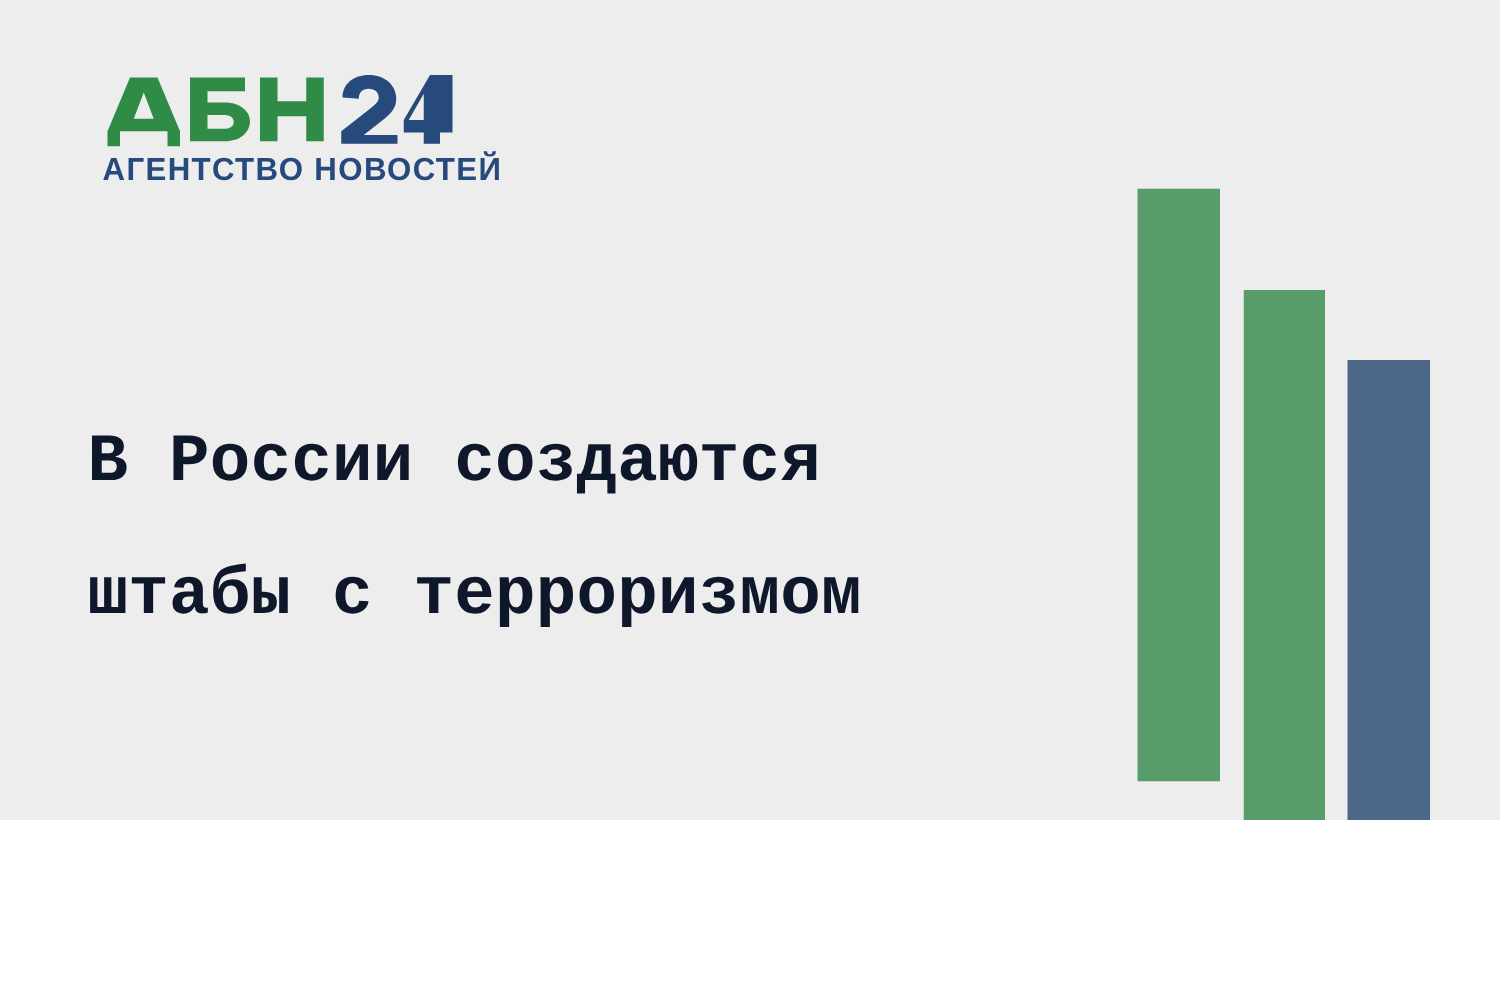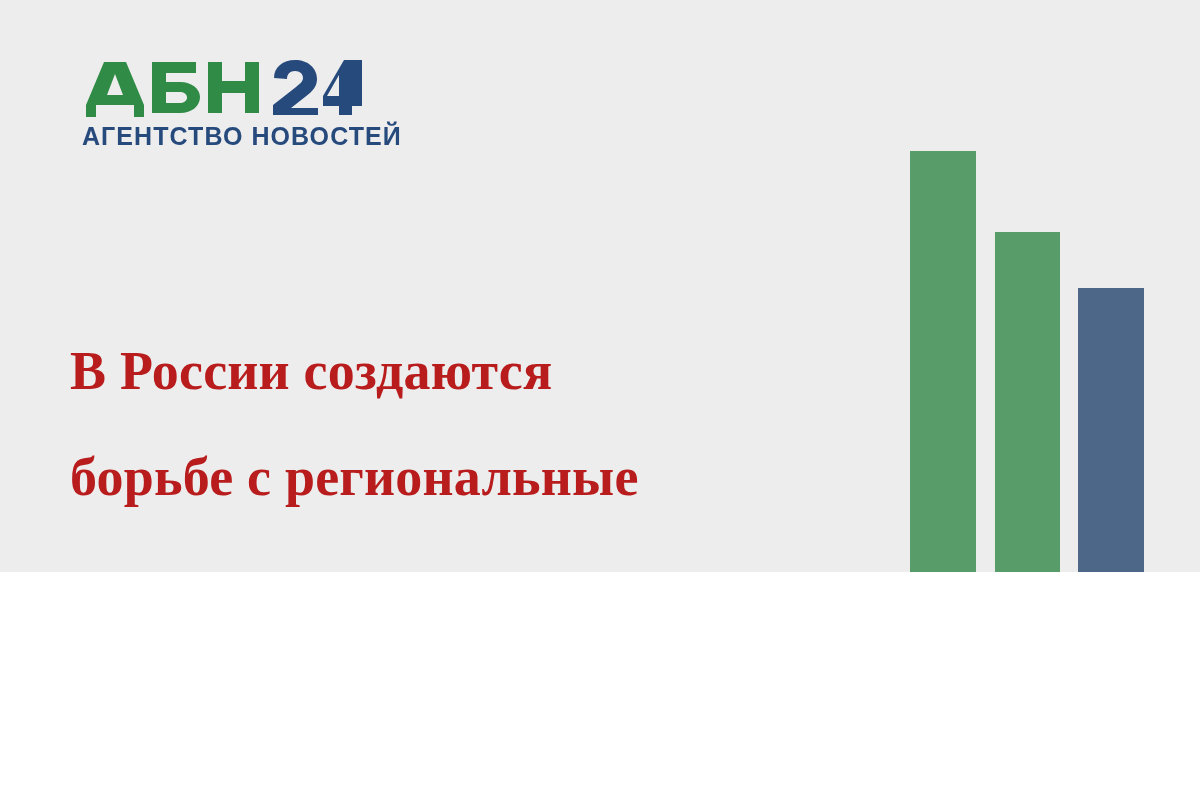--- a/index.html
+++ b/index.html
@@ -74,21 +74,21 @@
     letter-spacing: 0.2px;
   }
   .headline-line {
     display: block;
     white-space: nowrap;
   }
 </style>
 </head>
 <body>
 
-<div class="card" style="width: 1200px; height: 572px; background: rgb(237, 237, 237);">
+<div class="card" style="width: 1200px; height: 656px; background: rgb(237, 237, 237);">
 
   <div class="bars">
     <div class="bar" style="left: 910px; top: 151px; width: 66px; height: 474px; background: rgb(87, 156, 105);"></div>
     <div class="bar" style="left: 995px; top: 232px; width: 65px; height: 568px; background: rgb(87, 156, 105);"></div>
     <div class="bar" style="left: 1078px; top: 288px; width: 66px; height: 425px; background: rgb(77, 103, 137);"></div>
   </div>
 
   <div class="logo">
     <svg class="logo-wordmark" viewBox="0 0 282 60" aria-hidden="true">
 
@@ -109,18 +109,18 @@
                L214 29 C219 25 221 23 221 20 C221 16 218 13 213 13
                C208 13 205 16 205 21 Z" fill="#274a7d"></path>
 
       <path d="M268 2 L280 2 L280 38 L280 38 L280 48 L270 48 L270 57 L257 57
                L257 48 L241 48 L241 38 L262 2 Z
                M257 38 L257 17 L245 38 Z" fill="#274a7d"></path>
     </svg>
     <span class="logo-tagline" style="color: rgb(39, 74, 125);">АГЕНТСТВО НОВОСТЕЙ</span>
   </div>
 
-  <h1 class="headline" style="color: #b91c1c;">
+  <h1 class="headline" style="color: #0f172a; font-family: Liberation Mono, monospace;">
     <span class="headline-line">В России создаются</span>
-    <span class="headline-line">борьбе с региональные</span>
+    <span class="headline-line">штабы с терроризмом</span>
   </h1>
 
 </div>
 
 </body></html>

